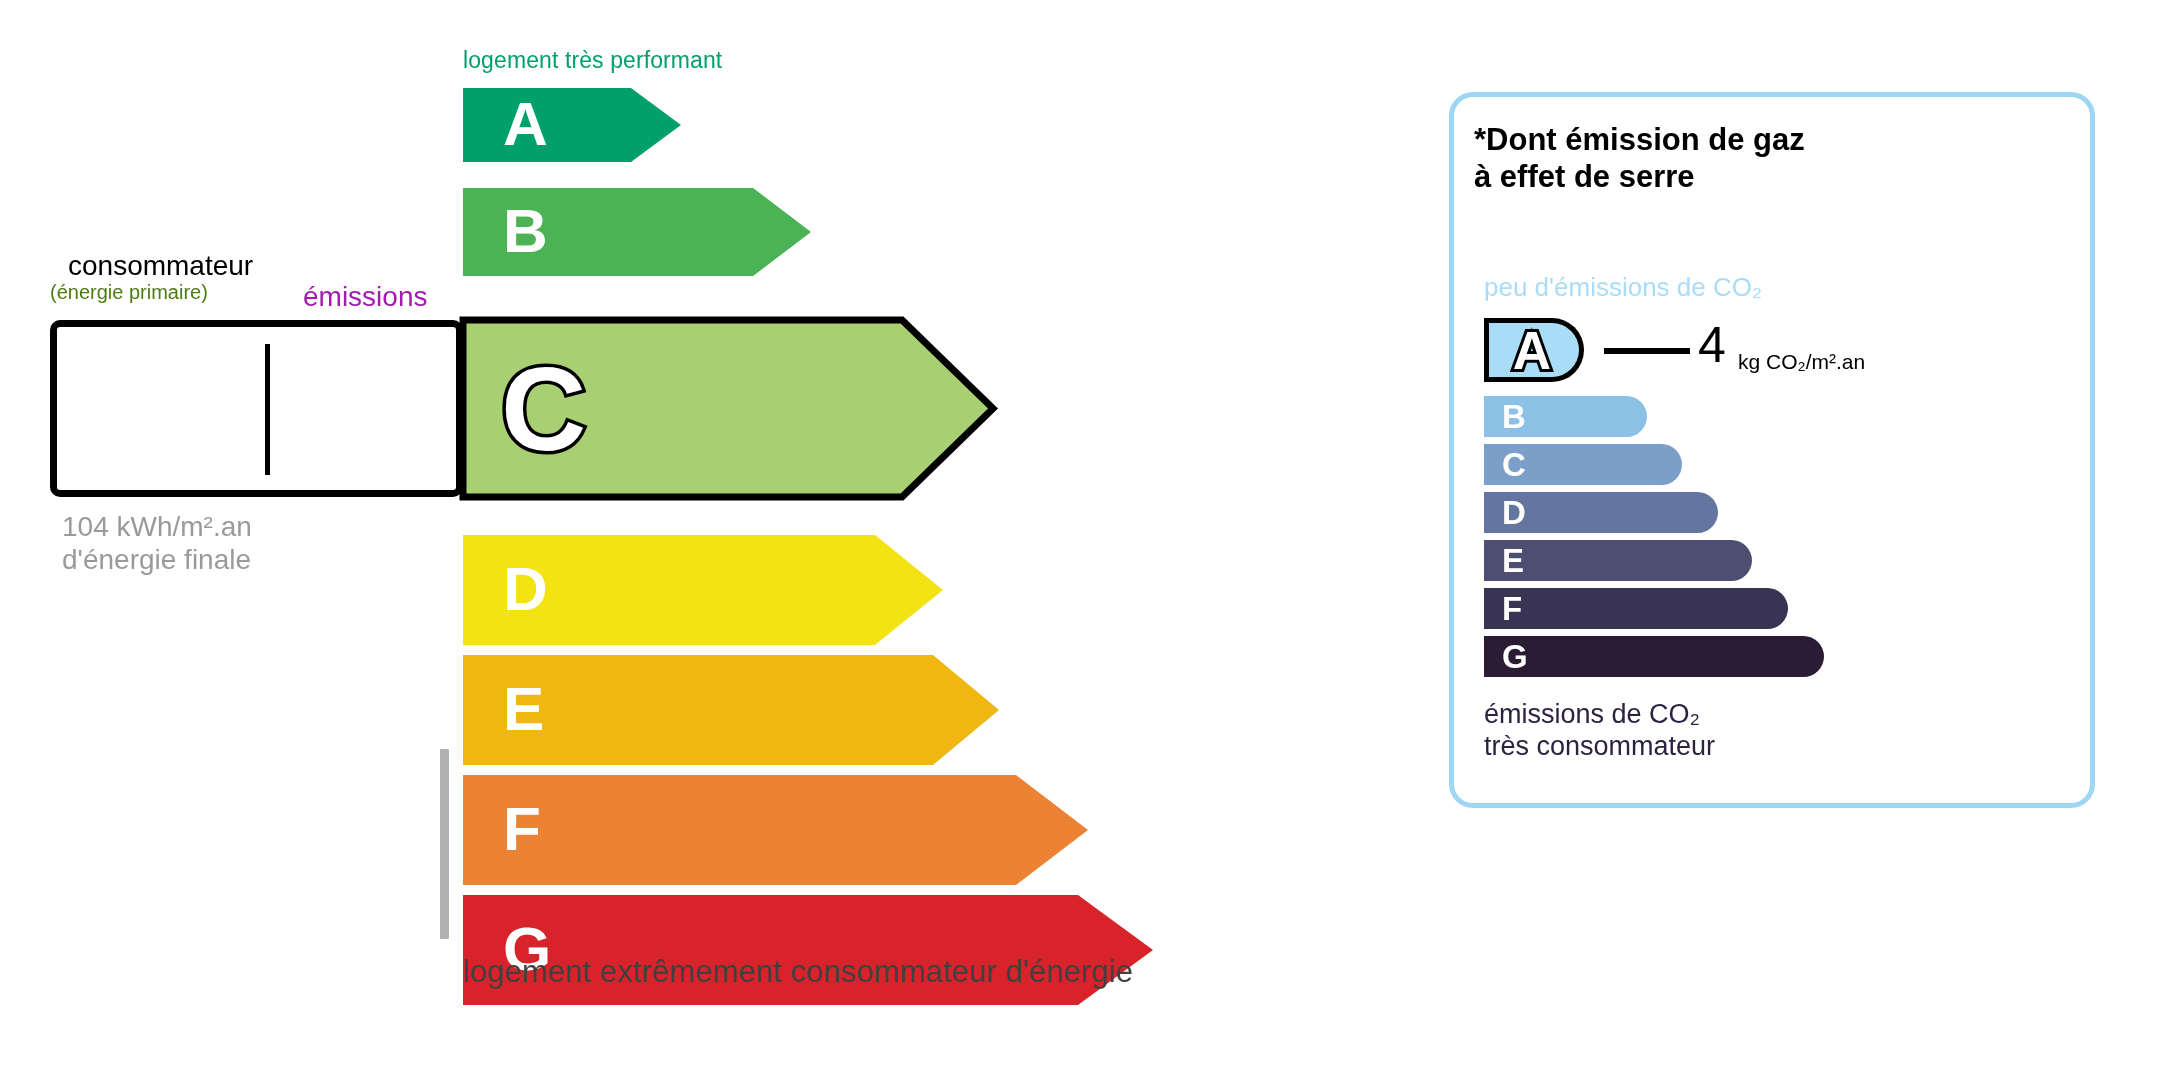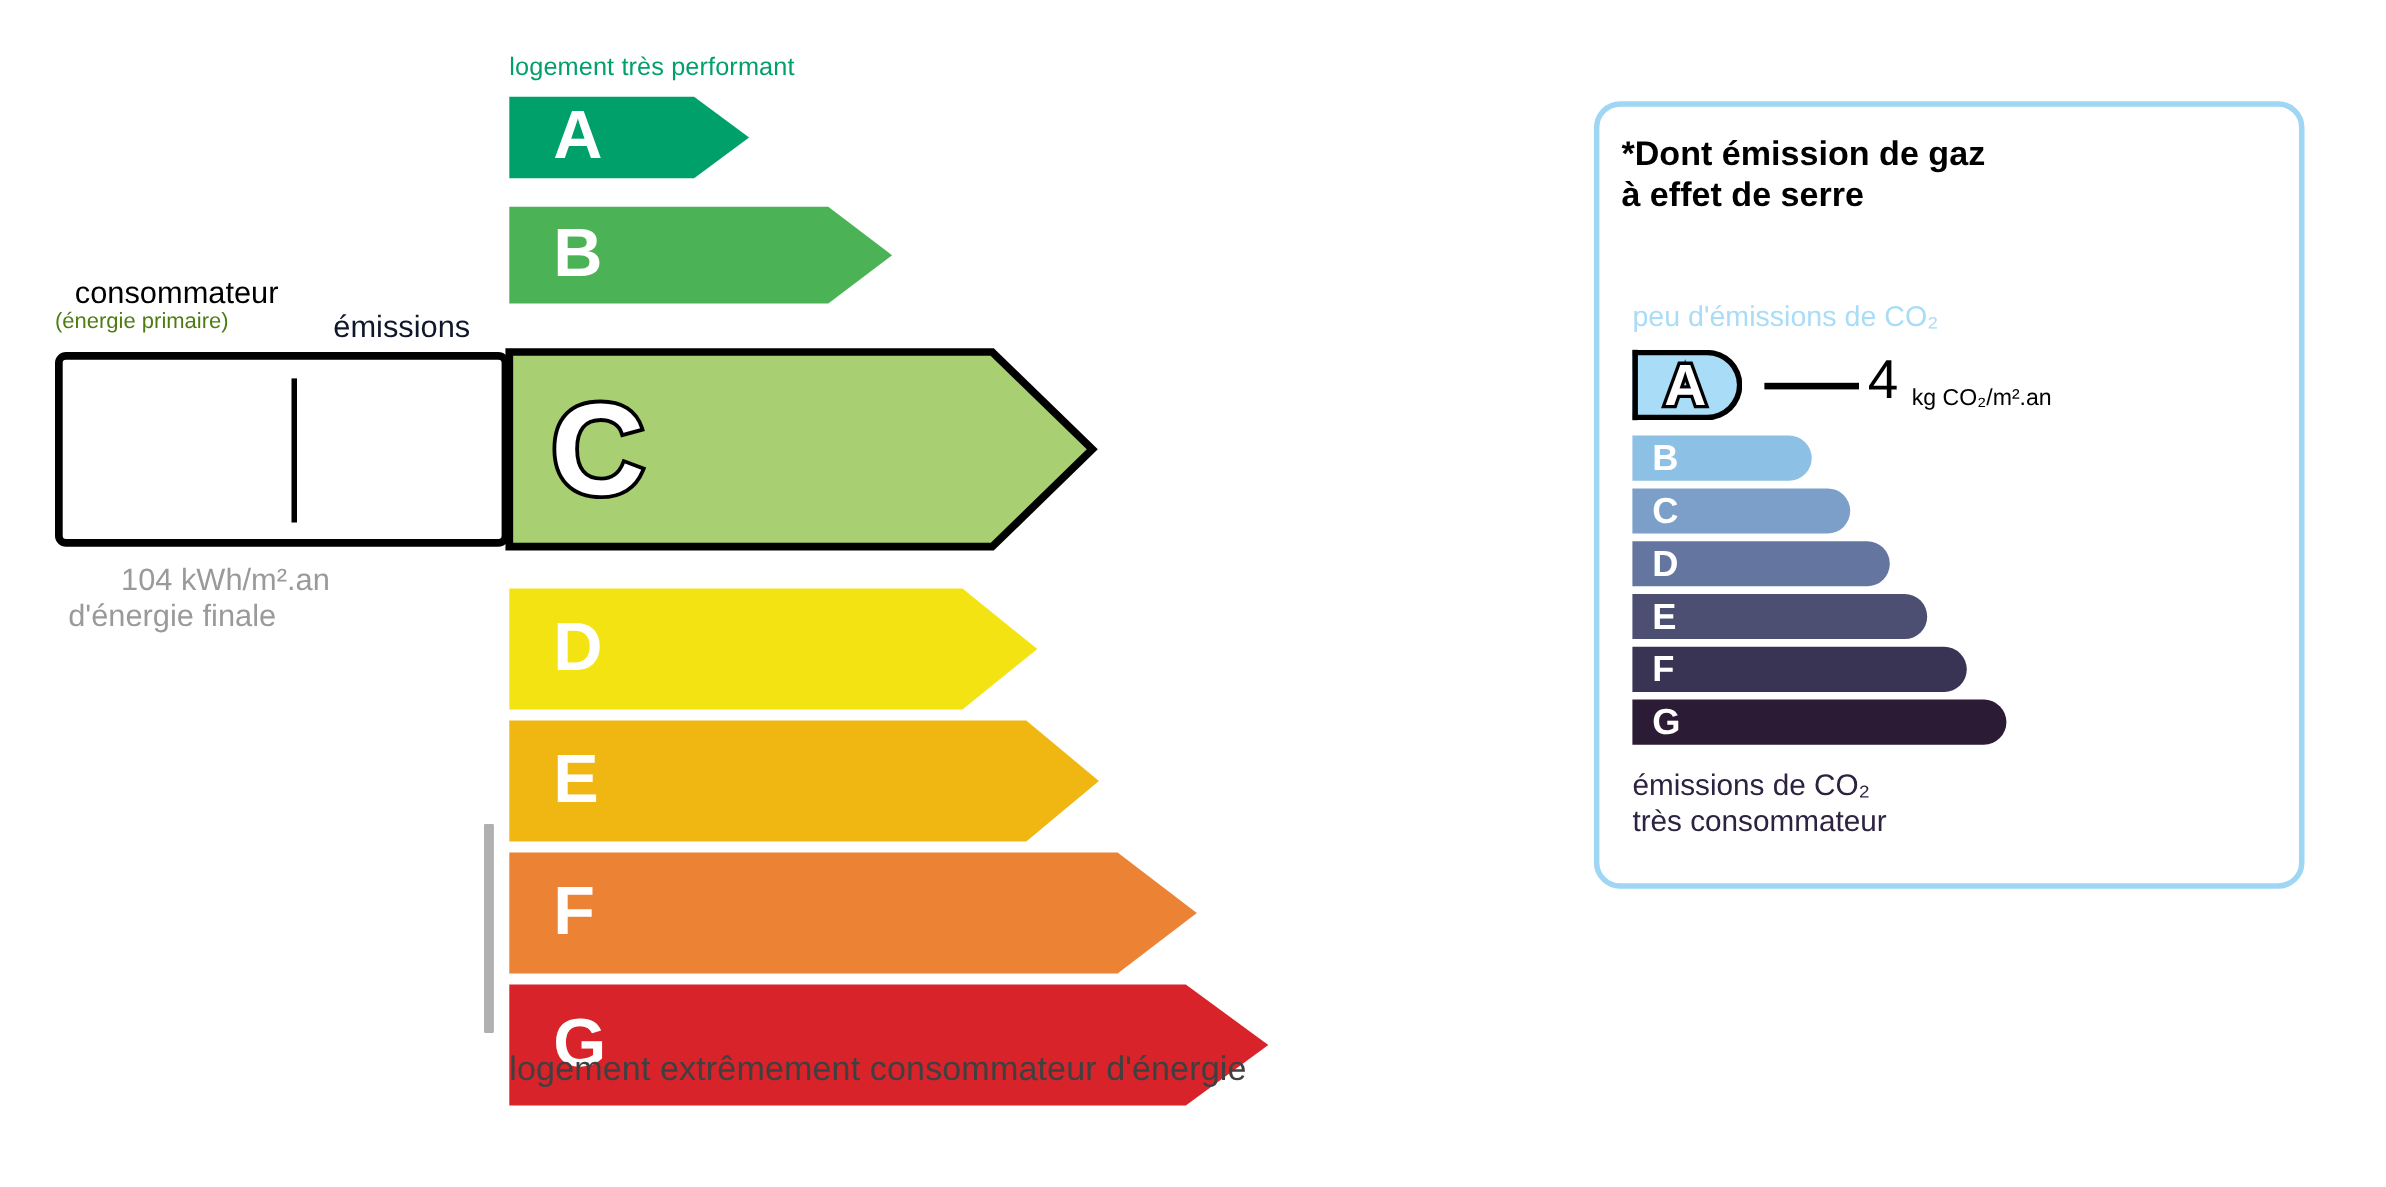--- a/index.html
+++ b/index.html
@@ -50,38 +50,38 @@
     position:absolute;left:265px;top:344px;width:5px;height:131px;
     background:#000;z-index:7;
   }
   .hdr-conso{
     position:absolute;left:68px;top:250px;font-size:28px;color:#000;white-space:nowrap;
   }
   .hdr-conso2{
     position:absolute;left:50px;top:281px;font-size:20px;color:#4d7c0f;white-space:nowrap;
   }
   .hdr-emis{
-    position:absolute;left:303px;top:281px;font-size:28px;color:#0f172a;white-space:nowrap;
+    position:absolute;left:303px;top:281px;font-size:28px;color:#a21caf;white-space:nowrap;
   }
   .val-big{
     position:absolute;text-align:center;font-size:74px;font-weight:normal;
     color:#000;line-height:1;white-space:nowrap;
   }
   .val-unit{
     position:absolute;text-align:center;font-size:27px;color:#000;white-space:nowrap;
   }
   #conso-value{left:50px;top:370px;width:215px;}
   #conso-unit{left:50px;top:452px;width:215px;}
   #emis-value{left:270px;top:370px;width:190px;}
   #emis-unit{left:266px;top:452px;width:196px;}
 
   .sub-final{
     position:absolute;left:62px;font-size:28px;color:#9a9a9a;white-space:nowrap;
   }
-  #sub-final-1{top:511px;margin-left:48px;}
+  #sub-final-1{top:511px;}
   #sub-final-2{top:544px;}
 
   
   #passoire-bar{
     position:absolute;left:440px;top:749px;width:9px;height:190px;
     background:#b0b0b0;border-radius:1px;
   }
 
   
   #co2-panel{

